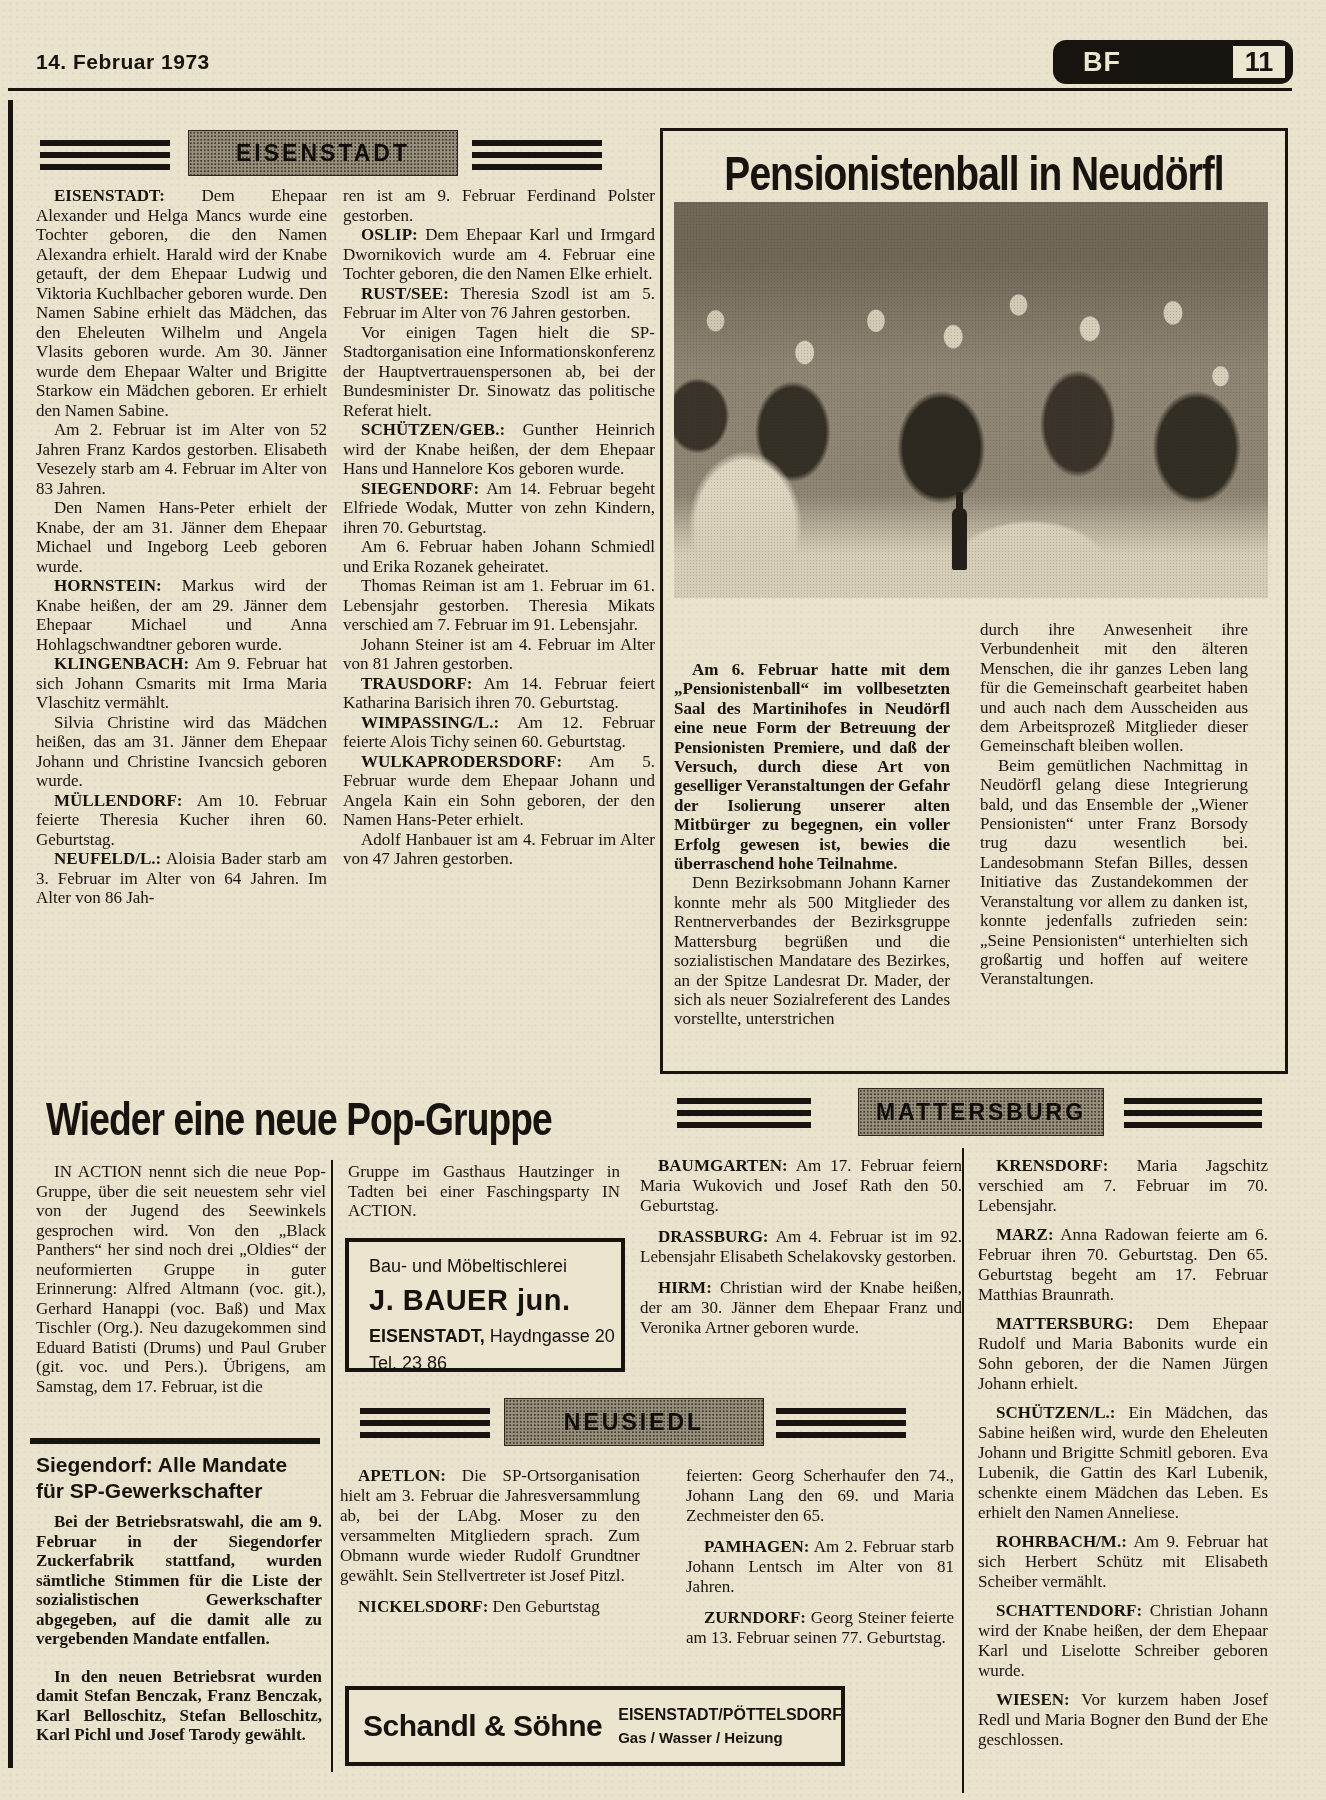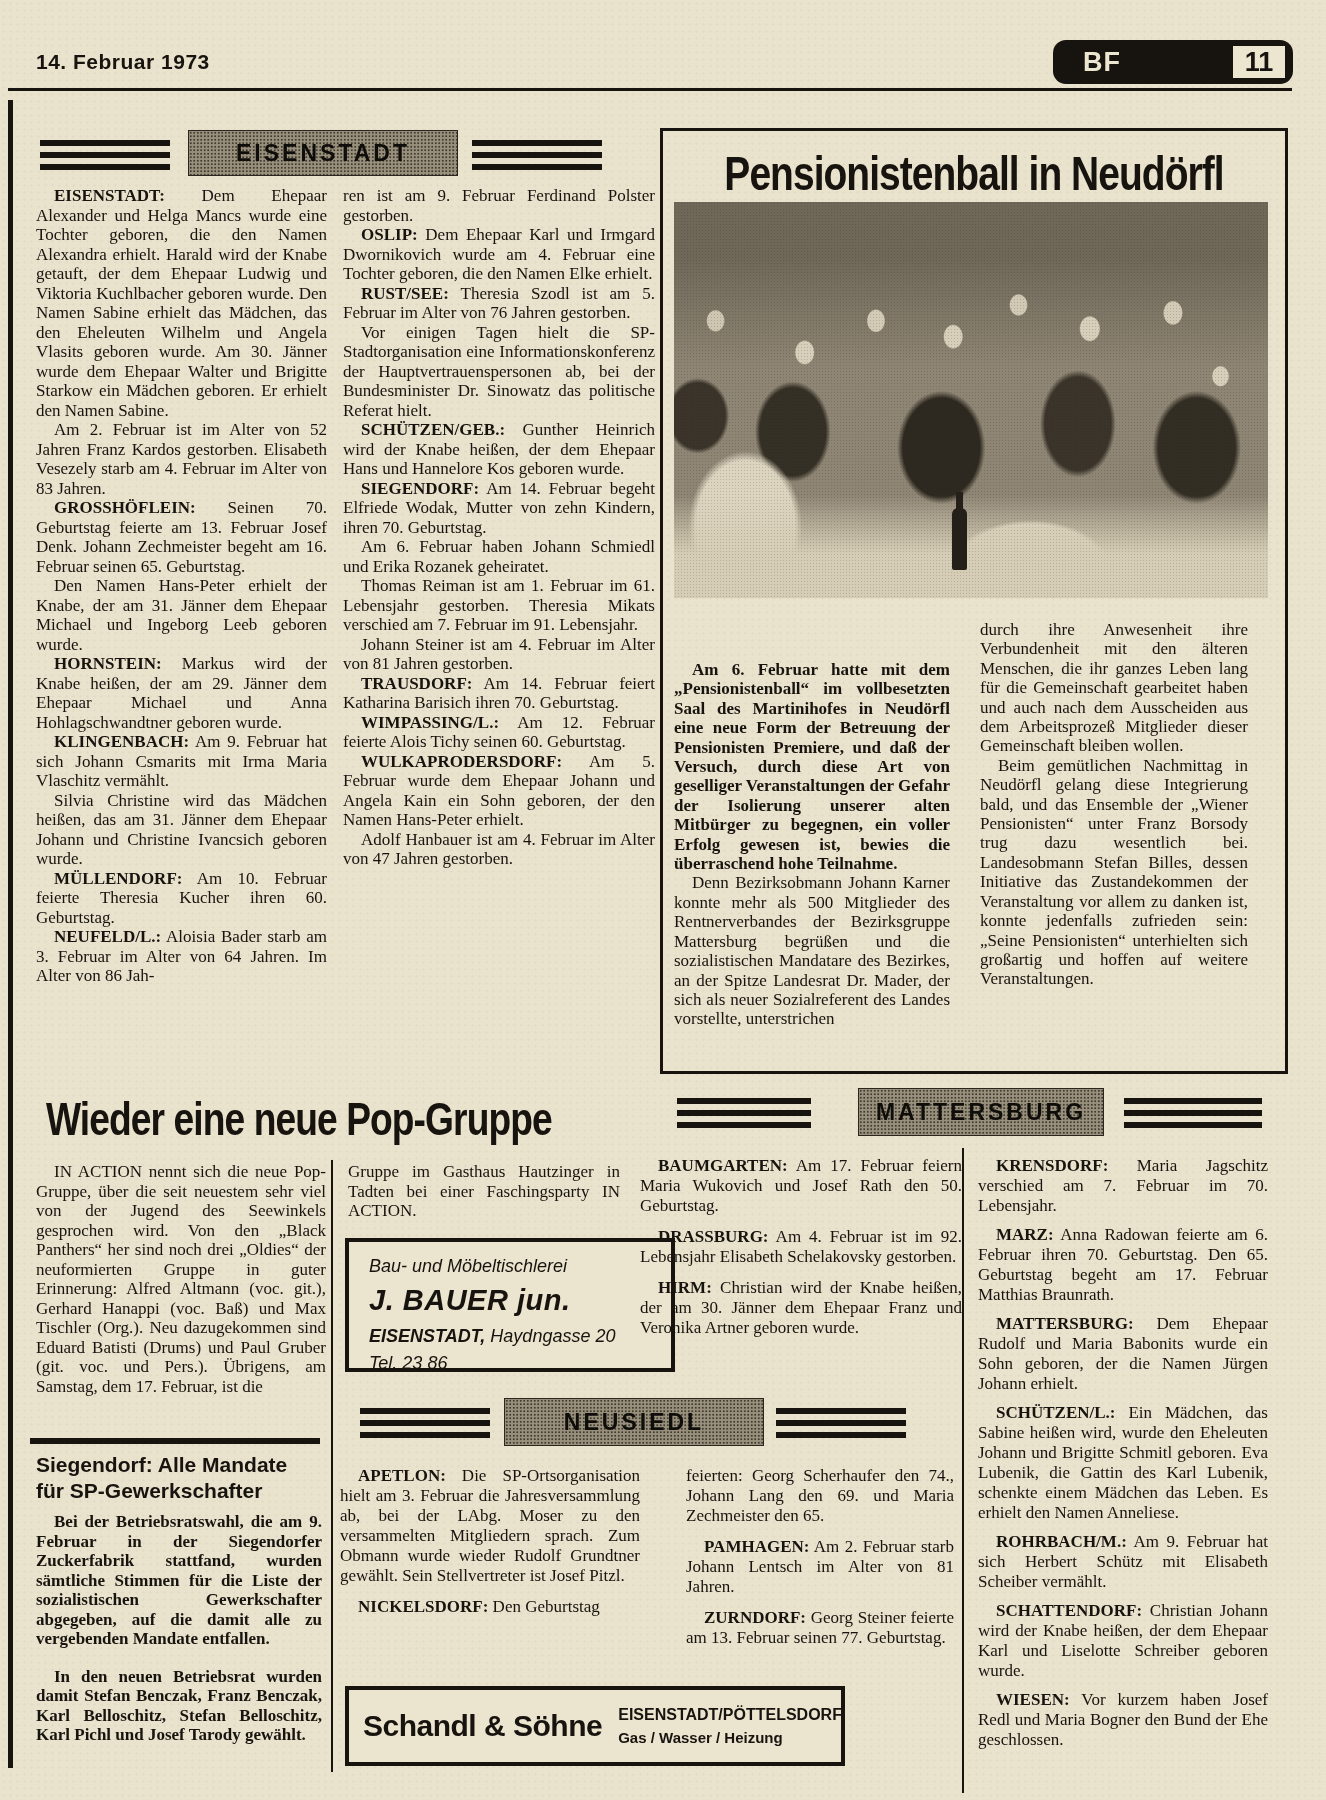--- a/index.html
+++ b/index.html
@@ -63,21 +63,21 @@
       radial-gradient(60px 85px at 68% 56%, #3a342a 0 55%, transparent 63%),
       radial-gradient(70px 90px at 88% 62%, #332e24 0 55%, transparent 63%),
       radial-gradient(50px 60px at 4% 54%, #3a342a 0 55%, transparent 63%),
       linear-gradient(to bottom, #6f6758 0 14%, rgba(111,103,88,0) 42%);
   }
   .photo::after{content:""; position:absolute; inset:0; background-image:radial-gradient(#1d1a14 .7px, transparent .95px); background-size:3px 3px; opacity:.18;}
   .bottle{left:952px; top:508px; width:15px; height:62px; background:#241f18; border-radius:6px 6px 2px 2px;}
   .bottle::before{content:""; position:absolute; left:4px; top:-16px; width:7px; height:18px; background:#241f18;}
   
   .adbox{border:4px solid #17130e; background:#ebe4cf; font-family:"Liberation Sans",sans-serif;}
-  .bauer{left:345px; top:1238px; width:330px; height:134px; padding:14px 0 0 20px; box-sizing:border-box;font-style:italic;}
+  .bauer{left:345px; top:1238px; width:280px; height:134px; padding:14px 0 0 20px; box-sizing:border-box;}
   .bauer .l1{font-size:18px;}
   .bauer .l2{font-size:29px; font-weight:bold; margin-top:7px; letter-spacing:.5px;}
   .bauer .l3{font-size:18px; margin-top:9px;}
   .bauer .l3 .city{font-weight:bold;}
   .bauer .l4{font-size:18px; margin-top:6px;}
   .schandl{left:345px; top:1686px; width:500px; height:80px; display:flex; align-items:center; box-sizing:border-box; padding:0 14px;}
   .schandl .name{font-size:30px; font-weight:bold; letter-spacing:-.5px; white-space:nowrap;}
   .schandl .right{margin-left:16px;}
   .schandl .loc{font-size:16px; font-weight:bold; white-space:nowrap;}
   .schandl .srv{font-size:15px; font-weight:bold; margin-top:5px;}
@@ -104,21 +104,20 @@
   <div class="abs bars" style="left:40px;top:140px;width:130px;"></div>
   <div class="abs secbox" style="left:188px;top:130px;width:268px;height:44px;">EISENSTADT</div>
   <div class="abs bars" style="left:472px;top:140px;width:130px;"></div>
 
   <div class="abs col" style="left:36px;top:186px;width:291px;height:925px;">
 
       <p class="entry"><span class="lead">EISENSTADT:</span> <span>Dem Ehepaar Alexander und Helga Mancs wurde eine Tochter geboren, die den Namen Alexandra erhielt. Harald wird der Knabe getauft, der dem Ehepaar Ludwig und Viktoria Kuchlbacher geboren wurde. Den Namen Sabine erhielt das Mädchen, das den Eheleuten Wilhelm und Angela Vlasits geboren wurde. Am 30. Jänner wurde dem Ehepaar Walter und Brigitte Starkow ein Mädchen geboren. Er erhielt den Namen Sabine.</span></p>
 
       <p class="entry"> <span>Am 2. Februar ist im Alter von 52 Jahren Franz Kardos gestorben. Elisabeth Vesezely starb am 4. Februar im Alter von 83 Jahren.</span></p>
 
-      <p class="entry"><span class="lead">GROSSHÖFLEIN:</span> <span>Seinen 70. Geburtstag feierte am 13. Februar Josef Denk. Johann Zechmeister begeht am 16. Februar seinen 65. Geburtstag.</span></p>
 
       <p class="entry"> <span>Den Namen Hans-Peter erhielt der Knabe, der am 31. Jänner dem Ehepaar Michael und Ingeborg Leeb geboren wurde.</span></p>
 
       <p class="entry"><span class="lead">HORNSTEIN:</span> <span>Markus wird der Knabe heißen, der am 29. Jänner dem Ehepaar Michael und Anna Hohlagschwandtner geboren wurde.</span></p>
 
       <p class="entry"><span class="lead">KLINGENBACH:</span> <span>Am 9. Februar hat sich Johann Csmarits mit Irma Maria Vlaschitz vermählt.</span></p>
 
       <p class="entry"> <span>Silvia Christine wird das Mädchen heißen, das am 31. Jänner dem Ehepaar Johann und Christine Ivancsich geboren wurde.</span></p>
 
       <p class="entry"><span class="lead">MÜLLENDORF:</span> <span>Am 10. Februar feierte Theresia Kucher ihren 60. Geburtstag.</span></p>

